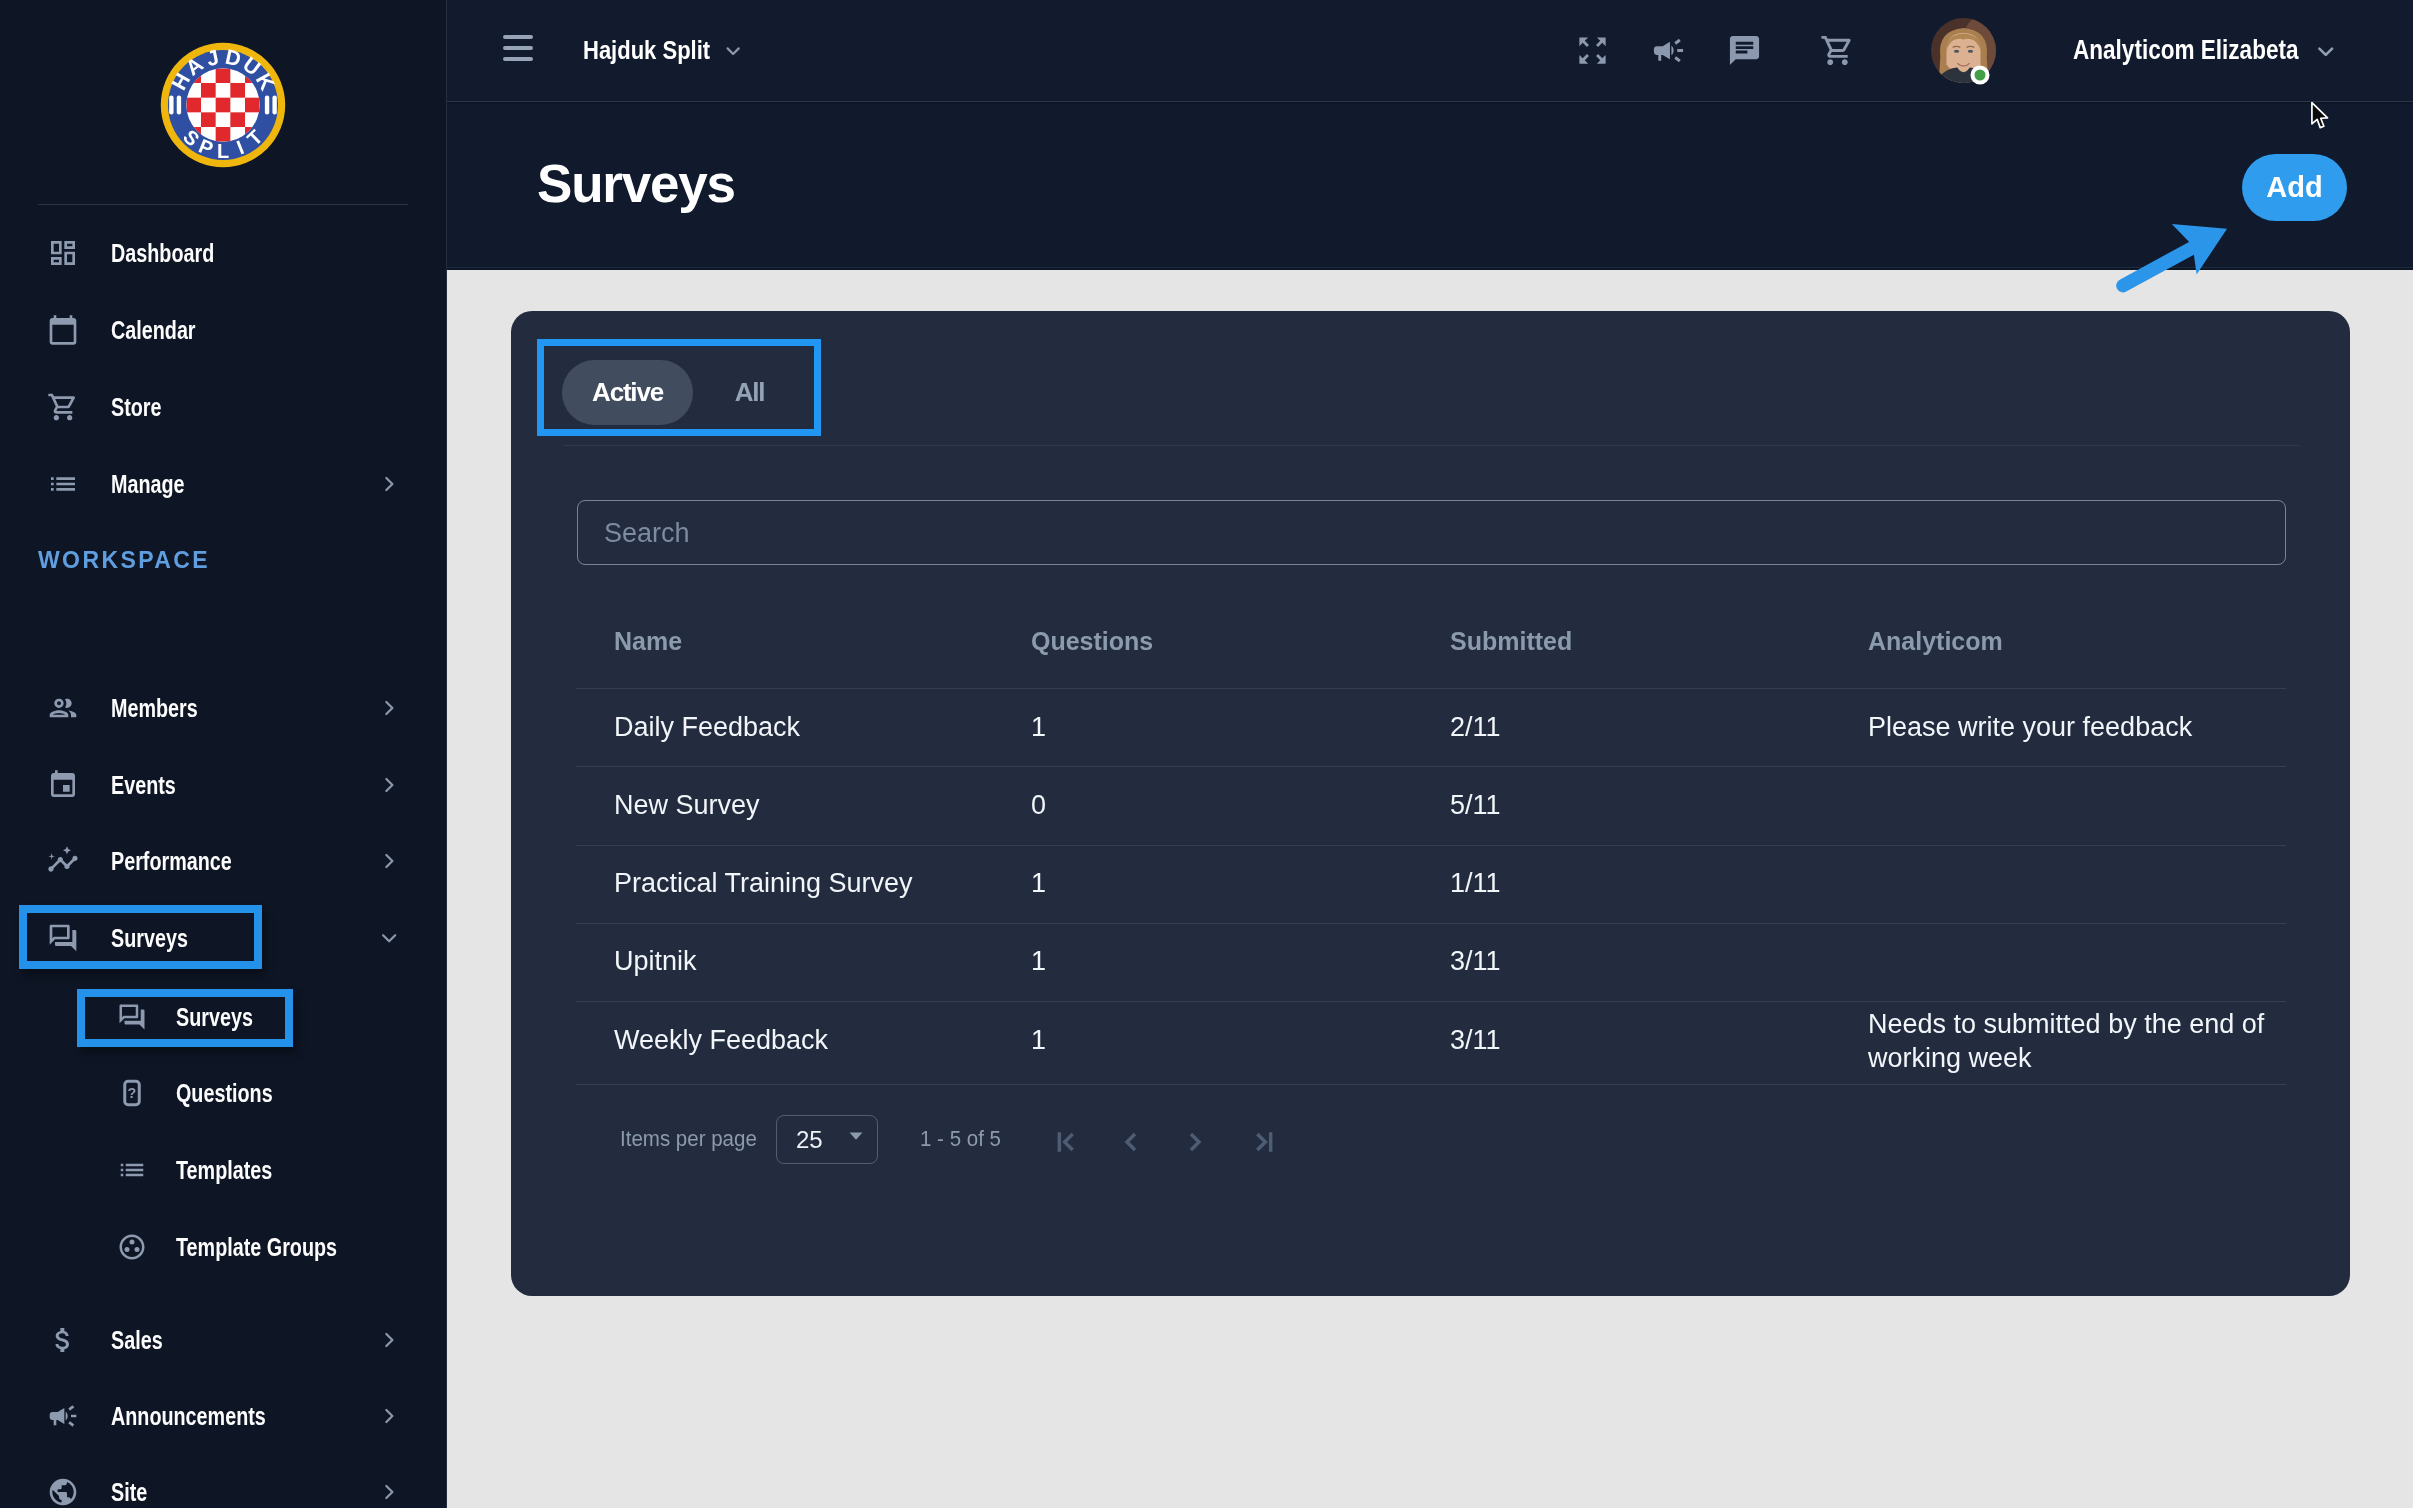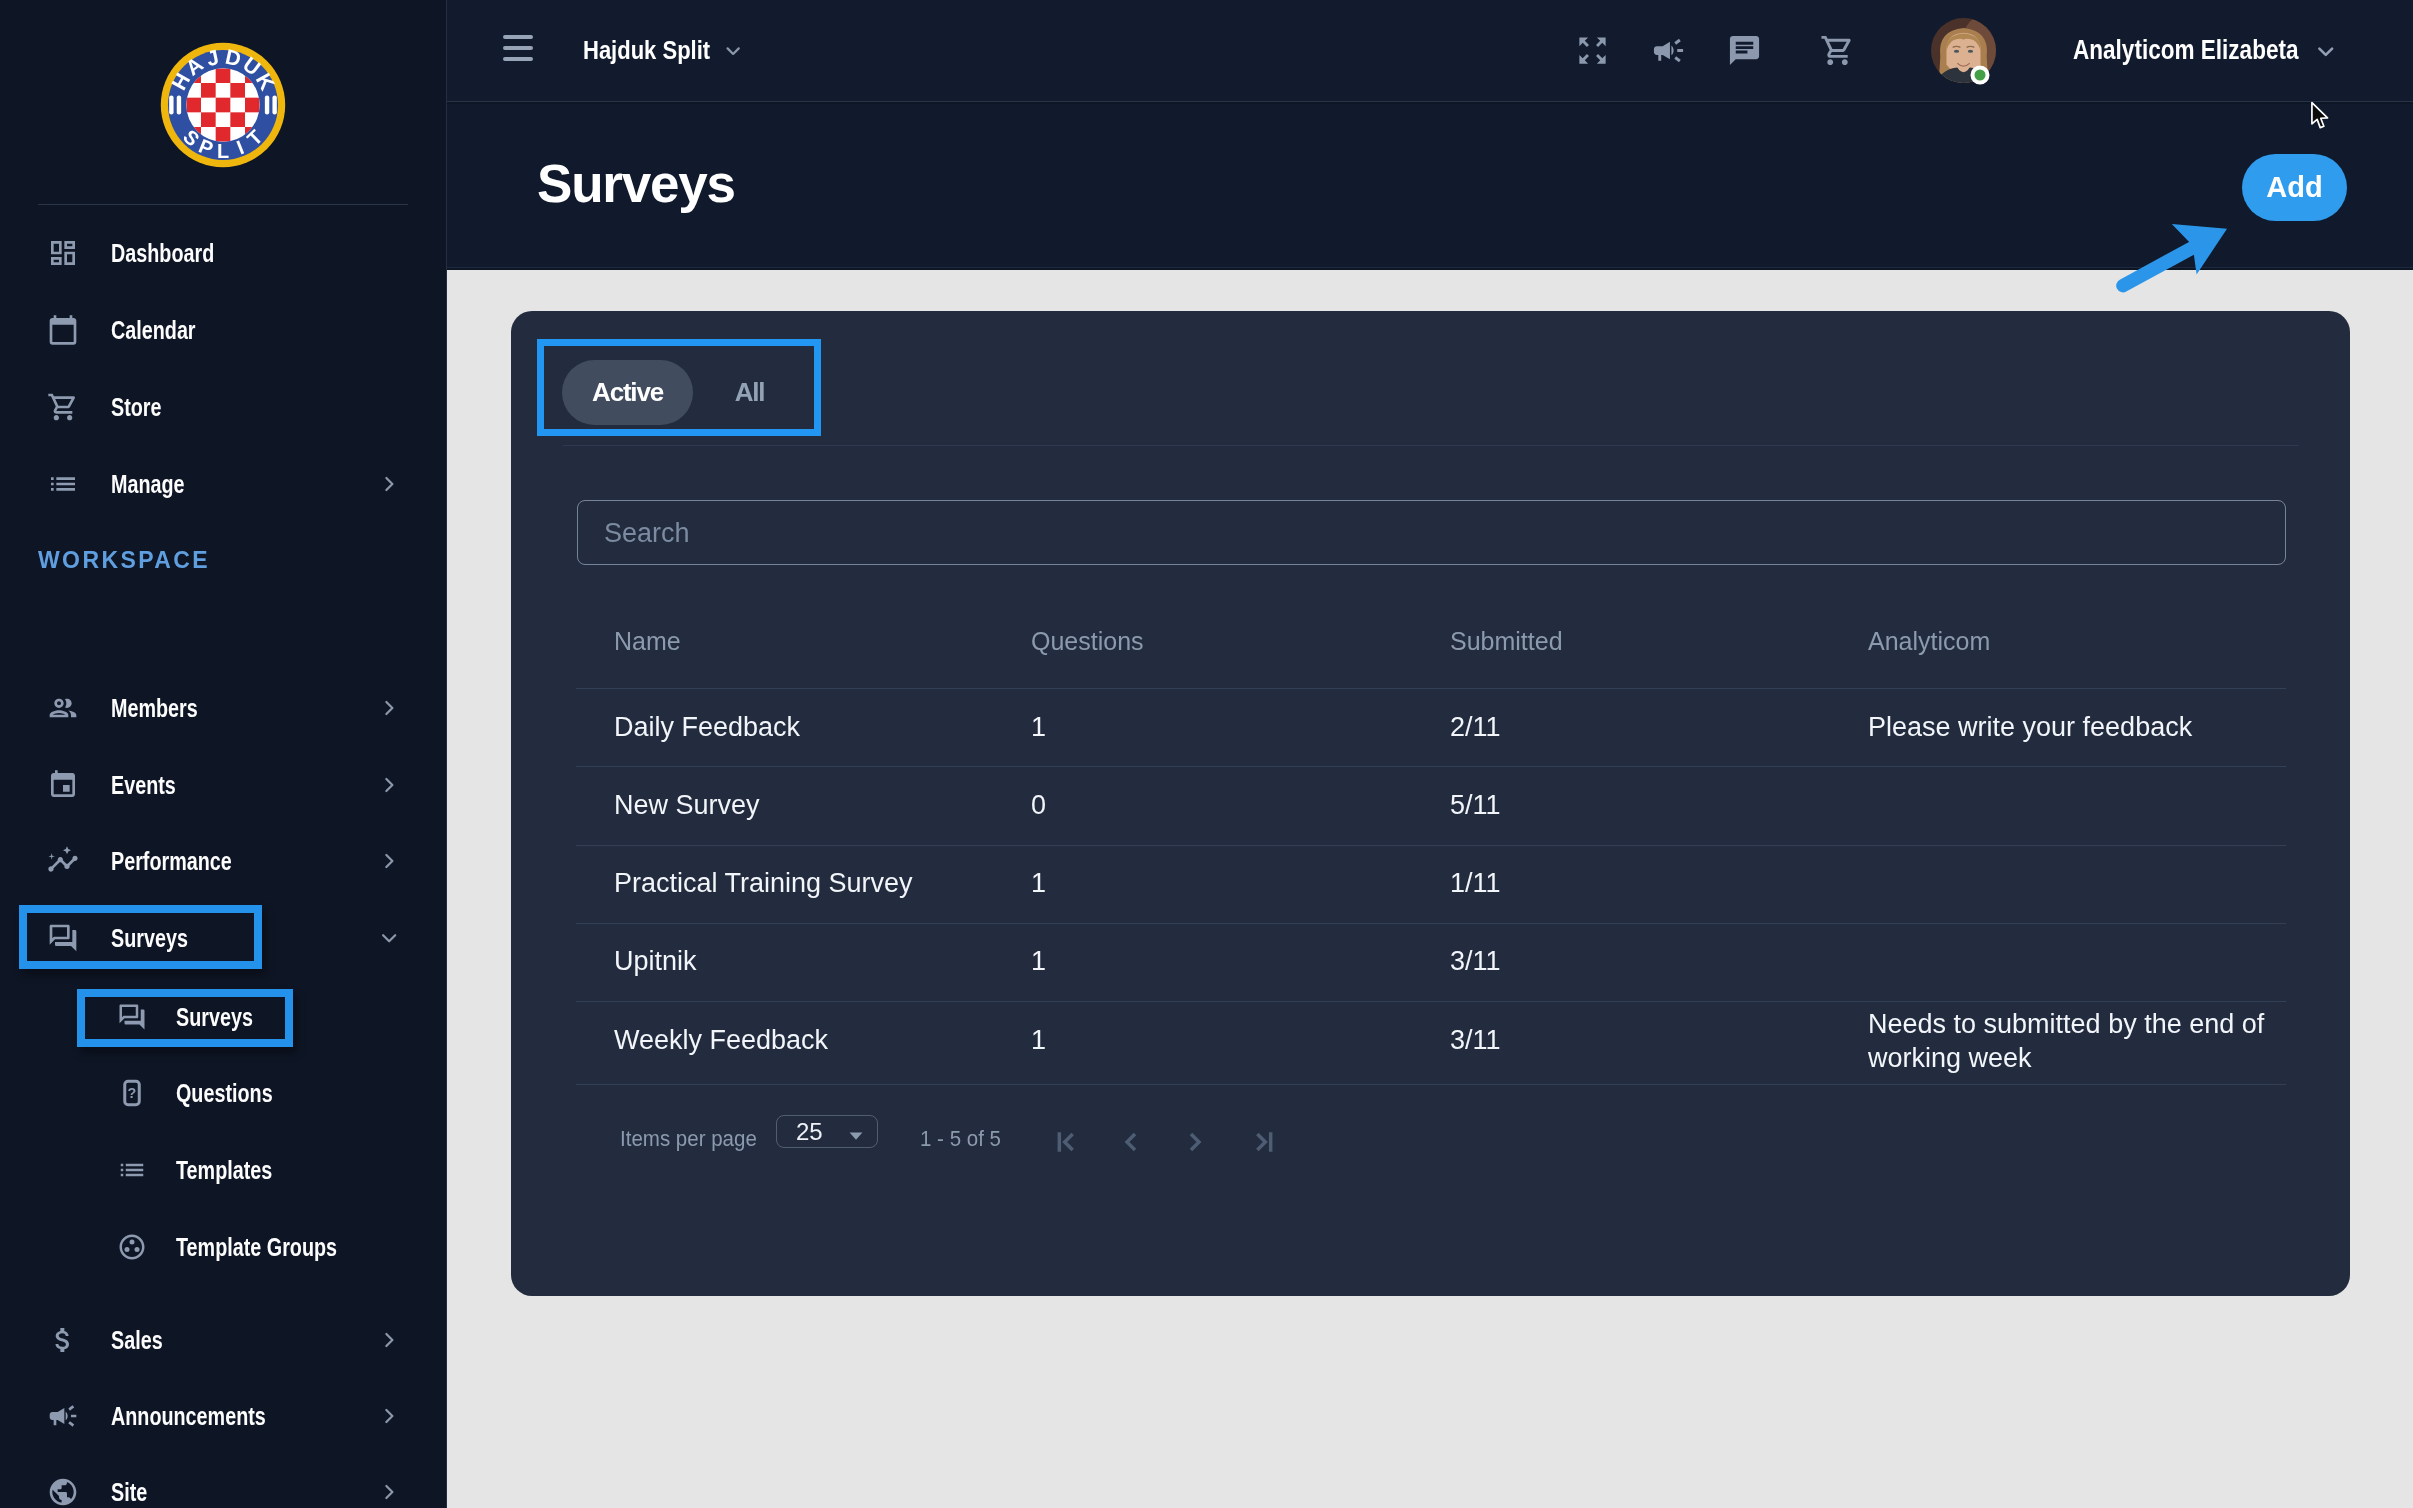--- a/index.html
+++ b/index.html
@@ -19,25 +19,25 @@
   #addbtn { position:absolute; left:1795px; top:50px; width:105px; height:67px; border-radius:34px; background:#2f9ced; color:#fff; font-size:29px; font-weight:700; text-align:center; line-height:67px; }
   #content { position:absolute; left:447px; top:270px; width:1967px; height:1239px; background:#e5e5e5; }
   #card { position:absolute; left:64px; top:41px; width:1839px; height:985px; background:#222c3e; border-radius:21px; }
   #tabrect { position:absolute; left:25.5px; top:28px; width:284px; height:97px; border:7.2px solid #2196f3; }
   #pill { position:absolute; left:51px; top:49px; width:131px; height:65px; border-radius:33px; background:#414c5f; }
   #tab-active { position:absolute; left:51px; top:49px; width:131px; height:65px; text-align:center; line-height:65px; color:#fff; font-size:26px; font-weight:700; letter-spacing:-1.2px; }
   #tab-all { position:absolute; left:192px; top:49px; width:93px; height:65px; text-align:center; line-height:65px; color:#94a2b6; font-size:26px; font-weight:700; letter-spacing:-1.2px; }
   #tabsep { position:absolute; left:52px; top:134px; width:1736px; border-top:1.6px solid #2c3950; }
   #search { position:absolute; left:66px; top:189px; width:1709px; height:65px; border:1.6px solid rgba(146,162,184,0.75); border-radius:8px; }
   #search span { position:absolute; left:26px; top:50%; transform:translateY(-50%); font-size:27px; color:#7c8ba1; }
-  .th { position:absolute; font-size:25px; font-weight:400; color:#8c9aae; white-space:nowrap; transform:translateY(-50%); }
+  .th { position:absolute; font-size:25px; font-weight:700; color:#8c9aae; white-space:nowrap; transform:translateY(-50%); }
   .td { position:absolute; font-size:27px; font-weight:400; color:#f2f5f9; white-space:nowrap; transform:translateY(-50%); }
   .rowline { position:absolute; left:65px; width:1710px; border-top:1.6px solid #323f55; }
   .pgt { position:absolute; transform:translateY(-50%) scaleX(0.92); transform-origin:0 50%; font-size:22.3px; color:#8c9aae; white-space:nowrap; }
-  #ppbox { position:absolute; left:265px; top:804px; width:102px; height:33px; border:1.6px solid rgba(140,154,174,0.45); border-radius:8px; }
+  #ppbox { position:absolute; left:265px; top:804px; width:102px; height:49px; border:1.6px solid rgba(140,154,174,0.45); border-radius:8px; }
   #ppbox span { position:absolute; left:19px; top:50%; transform:translateY(-50%); font-size:24px; color:#eef2f7; }
   #ppbox svg { position:absolute; right:12.8px; top:15px; }
   .pgi { position:absolute; width:32px; height:32px; transform:translate(-50%,-50%); }
 </style>
 </head>
 <body>
 <div id="sidebar">
 <svg id="logo" width="126" height="126" viewBox="0 0 158 158" style="position:absolute;left:160px;top:42px">
 <circle cx="79" cy="79" r="78" fill="#efb60d"></circle>
 <circle cx="79" cy="79" r="69" fill="#2f4fa3"></circle>

